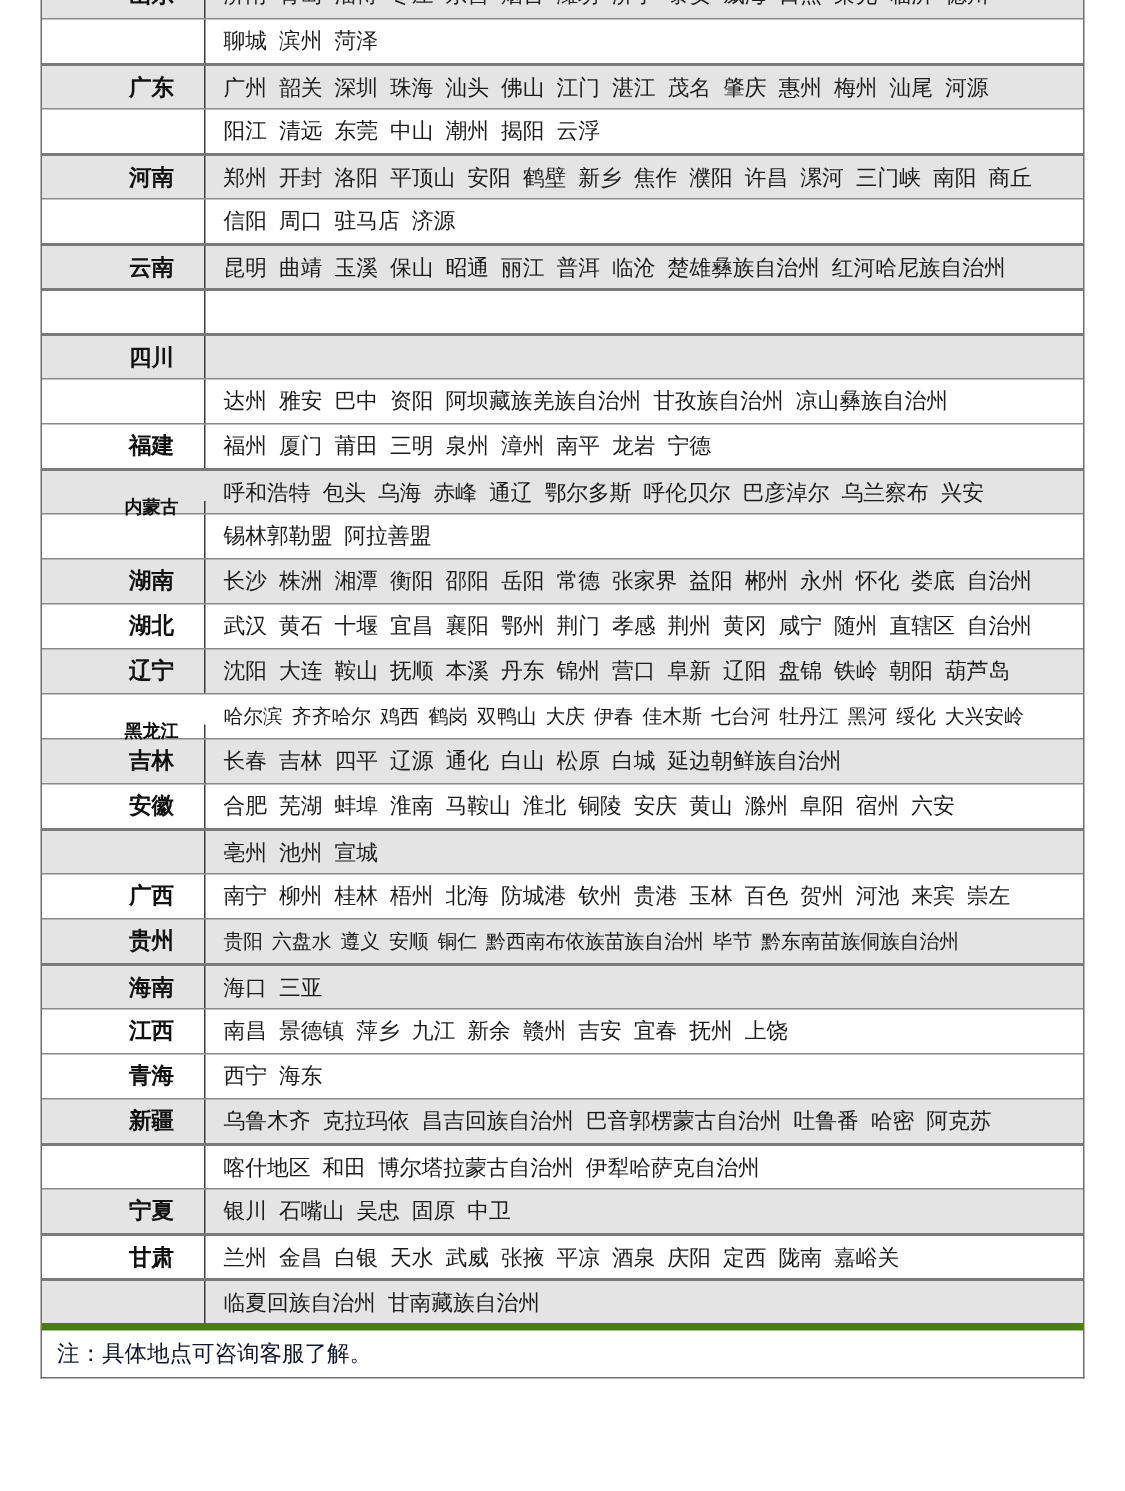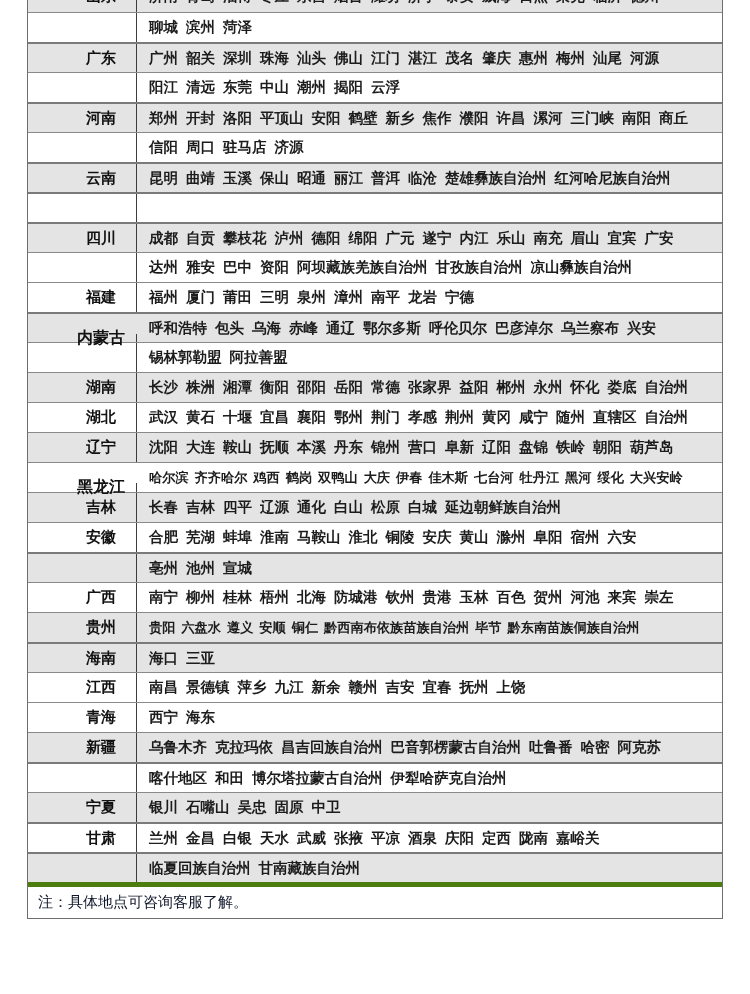--- a/index.html
+++ b/index.html
@@ -7,23 +7,23 @@
          font-family: "DejaVu Sans", "Liberation Sans", sans-serif; color: #1a1a1a; }
   .table { position: absolute; left: 27px; top: -19px; width: 694px;
            border-left: 1px solid #6e6e6e; border-right: 1px solid #6e6e6e; border-bottom: 1px solid #6e6e6e; }
   .row { display: flex; height: 30px; border-top: 1px solid #8a8a8a; box-sizing: border-box; }
   .row.gray { background: #e4e4e4; }
   .row.white { background: #ffffff; }
   .row.first { border-top: none; height: 31px; }
   .row.sep { border-top: 2px solid #7a7a7a; }
   .prov { width: 70px; flex: 0 0 70px; border-right: 1px solid #3c3c3c; display: flex; align-items: center;
           justify-content: center; font-size: 15px; font-weight: bold; color: #111; letter-spacing: 0; padding-left: 38px; }
-  .prov.long { font-size: 16px; margin-top: 20px; }
+  .prov.long { font-size: 12px; margin-top: 20px; }
   .cities { flex: 1; display: flex; align-items: center; padding-left: 12px; font-size: 14.5px;
-            white-space: nowrap; overflow: hidden; color: #1c1c1c; font-weight: bold; }
+            white-space: nowrap; overflow: hidden; color: #1c1c1c; }
   .cities .c { margin-right: 8px; }
   .cities.tight { font-size: 13.2px; }
   .cities.tight .c { margin-right: 6px; }
   .note { height: 31px; display: flex; align-items: center; padding-left: 10px; font-size: 15px;
           color: #0f172a; border-top: 5px solid #4d7c0f; background: #ffffff; }
 </style>
 </head>
 <body>
 
 <div class="table" id="tbl">
@@ -126,36 +126,20 @@
         <span class="c">临沧</span>
         <span class="c">楚雄彝族自治州</span>
         <span class="c">红河哈尼族自治州</span>
       </div>
     </div>
     <div class="row white sep">
       <div class="prov"></div>
     </div>
     <div class="row gray sep">
       <div class="prov">四川</div>
-      <div class="cities">
-        <span class="c">成都</span>
-        <span class="c">自贡</span>
-        <span class="c">攀枝花</span>
-        <span class="c">泸州</span>
-        <span class="c">德阳</span>
-        <span class="c">绵阳</span>
-        <span class="c">广元</span>
-        <span class="c">遂宁</span>
-        <span class="c">内江</span>
-        <span class="c">乐山</span>
-        <span class="c">南充</span>
-        <span class="c">眉山</span>
-        <span class="c">宜宾</span>
-        <span class="c">广安</span>
-      </div>
     </div>
     <div class="row white">
       <div class="prov"></div>
       <div class="cities">
         <span class="c">达州</span>
         <span class="c">雅安</span>
         <span class="c">巴中</span>
         <span class="c">资阳</span>
         <span class="c">阿坝藏族羌族自治州</span>
         <span class="c">甘孜族自治州</span>

